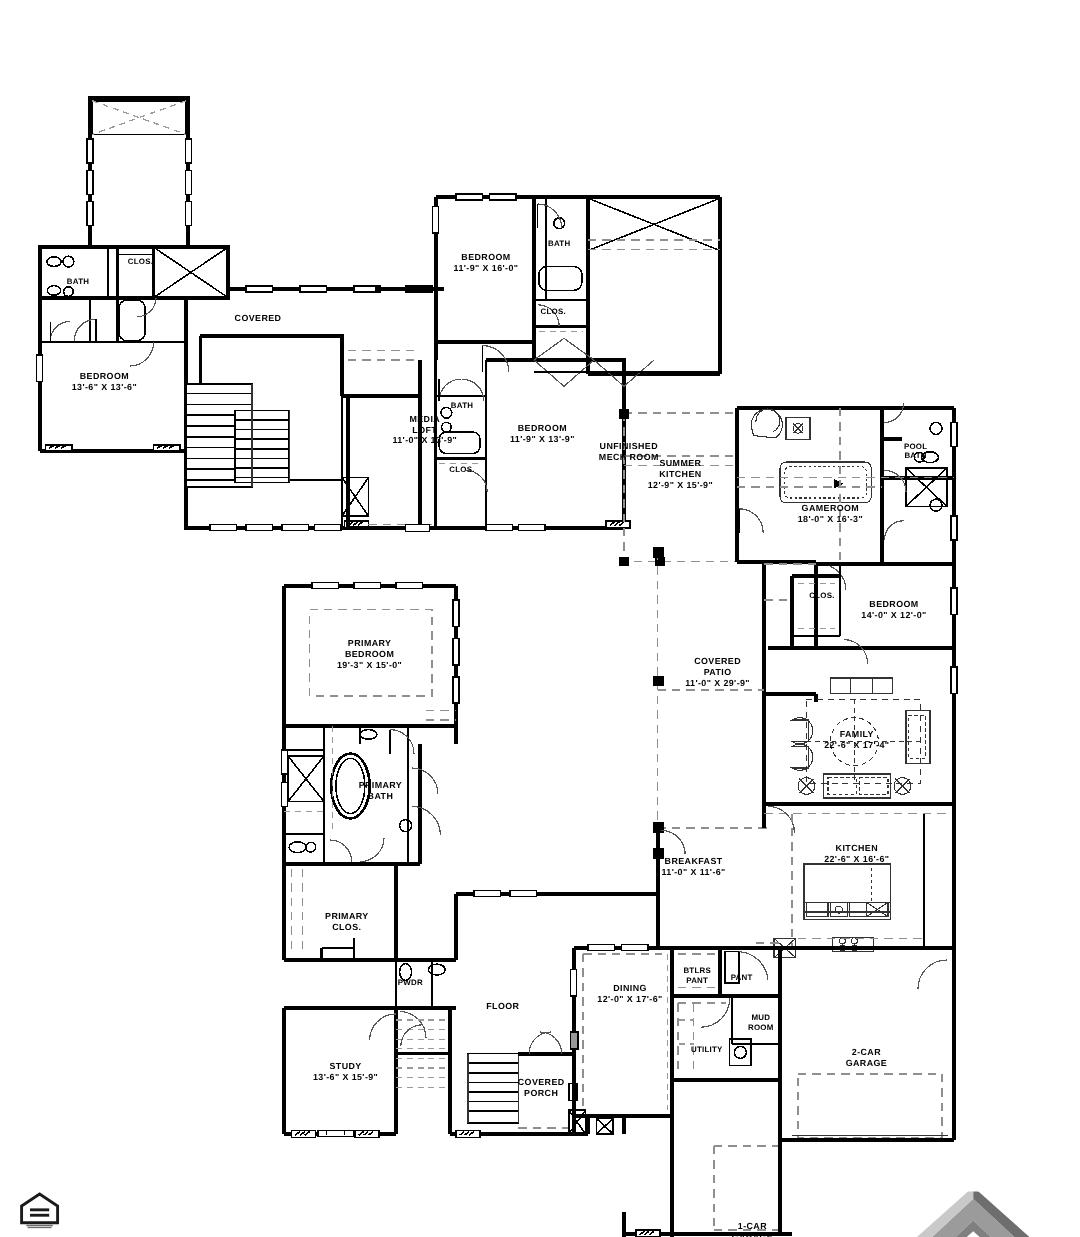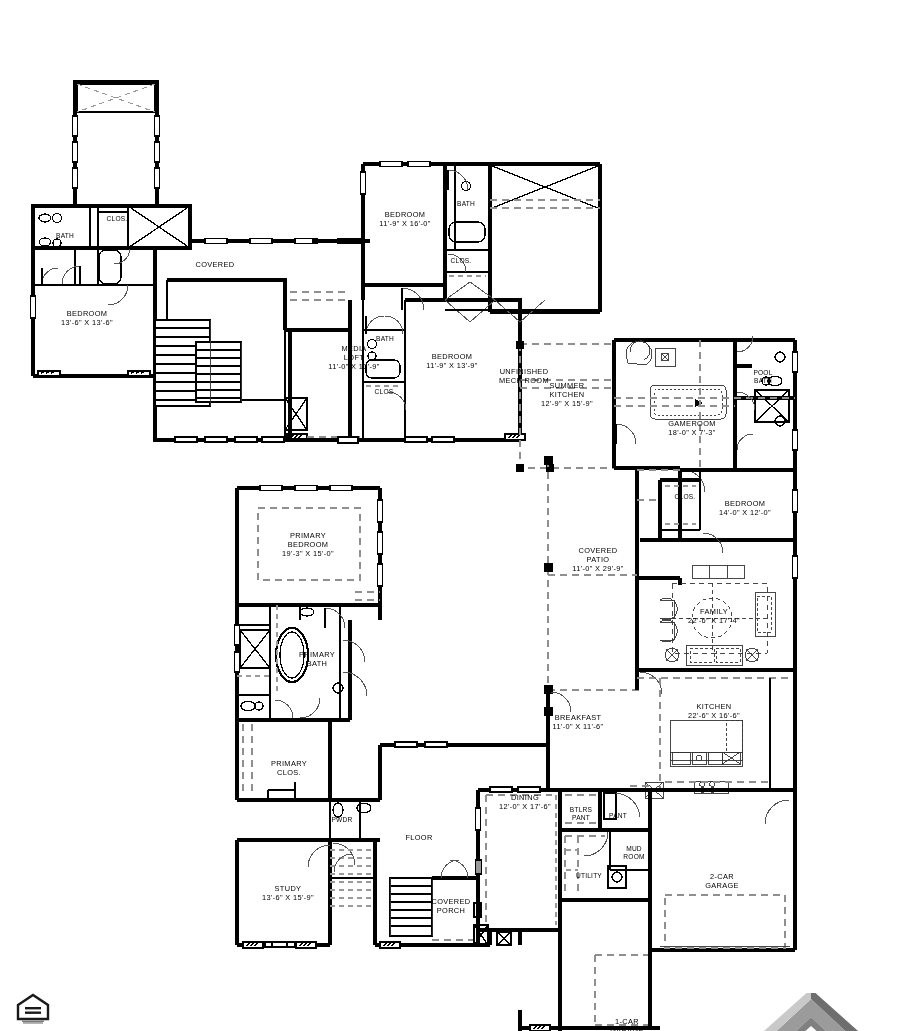--- a/index.html
+++ b/index.html
@@ -20,21 +20,21 @@
   #cap-second{left:78px;top:436px;}
   #cap-first{left:240px;top:966px;}
 
   
   #plan-canvas{position:absolute;left:0;top:0;width:900px;height:1031px;}
   #plan-canvas svg{display:block;}
 
   
   .rlabel{
     position:absolute;
-    font-size:7.4px;font-weight:normal;
+    font-size:7.4px;font-weight:bold;
     letter-spacing:.35px;line-height:1.22;
     text-align:center;white-space:pre;
     transform:translate(-50%,-50%);
     background:transparent;
   }
   .rlabel.sm{font-size:6.6px;letter-spacing:.2px;}
 
   
   #eho-logo{position:absolute;left:14px;top:992px;width:38px;height:32px;}
   #brand-logo{position:absolute;left:735px;top:993px;width:170px;height:60px;}
@@ -648,21 +648,21 @@
     <div class="rlabel sm" style="left: 466px; top: 204px;">BATH</div>
     <div class="rlabel sm" style="left: 461px; top: 261px;">CLOS.</div>
     <div class="rlabel" style="left: 524px; top: 376px;">UNFINISHED
 MECH ROOM</div>
   </div>
 <div id="labels-first">
     <div class="rlabel" style="left: 567px; top: 395px;">SUMMER
 KITCHEN
 12'-9" X 15'-9"</div>
     <div class="rlabel" style="left: 692px; top: 428px;">GAMEROOM
-18'-0" X 7'-3"</div>
+18'-0" X 16'-3"</div>
     <div class="rlabel sm" style="left: 763px; top: 377px;">POOL
 BATH</div>
     <div class="rlabel" style="left: 745px; top: 508px;">BEDROOM
 14'-0" X 12'-0"</div>
     <div class="rlabel sm" style="left: 685px; top: 497px;">CLOS.</div>
     <div class="rlabel" style="left: 598px; top: 560px;">COVERED
 PATIO
 11'-0" X 29'-9"</div>
     <div class="rlabel" style="left: 714px; top: 616px;">FAMILY
 22'-6" X 17'-4"</div>
@@ -676,21 +676,21 @@
     <div class="rlabel" style="left: 317px; top: 659px;">PRIMARY
 BATH</div>
     <div class="rlabel" style="left: 289px; top: 768px;">PRIMARY
 CLOS.</div>
     <div class="rlabel sm" style="left: 342px; top: 820px;">PWDR</div>
     <div class="rlabel" style="left: 288px; top: 893px;">STUDY
 13'-6" X 15'-9"</div>
     <div class="rlabel" style="left: 419px; top: 838px;">FLOOR</div>
     <div class="rlabel" style="left: 451px; top: 906px;">COVERED
 PORCH</div>
-    <div class="rlabel" style="left: 525px; top: 802px; text-align: center;">DINING
+    <div class="rlabel" style="left: 525px; top: 828px; text-align: center;">DINING
 12'-0" X 17'-6"</div>
     <div class="rlabel sm" style="left: 581px; top: 814px;">BTLRS
 PANT</div>
     <div class="rlabel sm" style="left: 618px; top: 816px;">PANT</div>
     <div class="rlabel sm" style="left: 634px; top: 853px;">MUD
 ROOM</div>
     <div class="rlabel sm" style="left: 589px; top: 876px;">UTILITY</div>
     <div class="rlabel" style="left: 722px; top: 881px; text-align: center;">2-CAR
 GARAGE</div>
     <div class="rlabel" style="left: 627px; top: 984px; margin-top: 42px;">1-CAR

